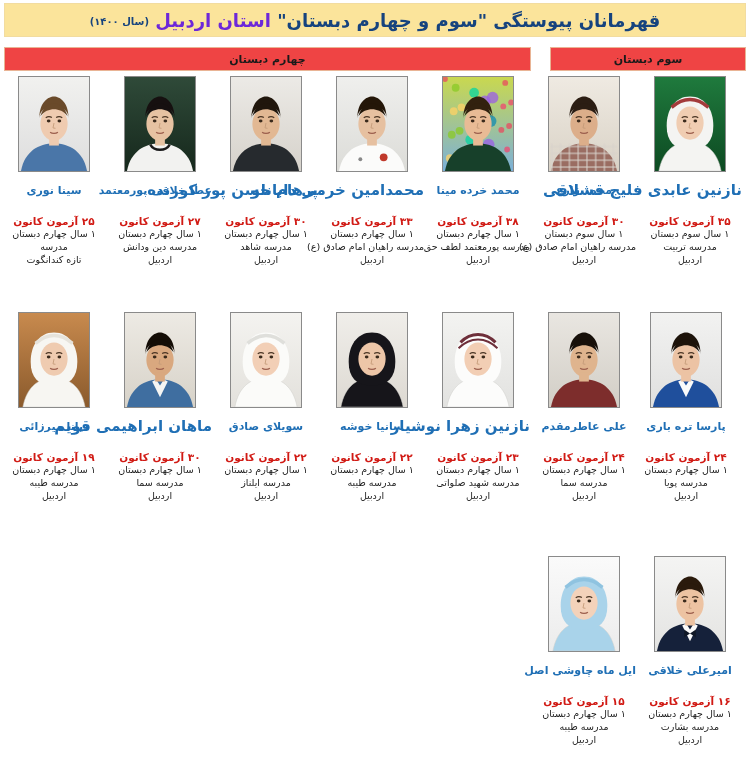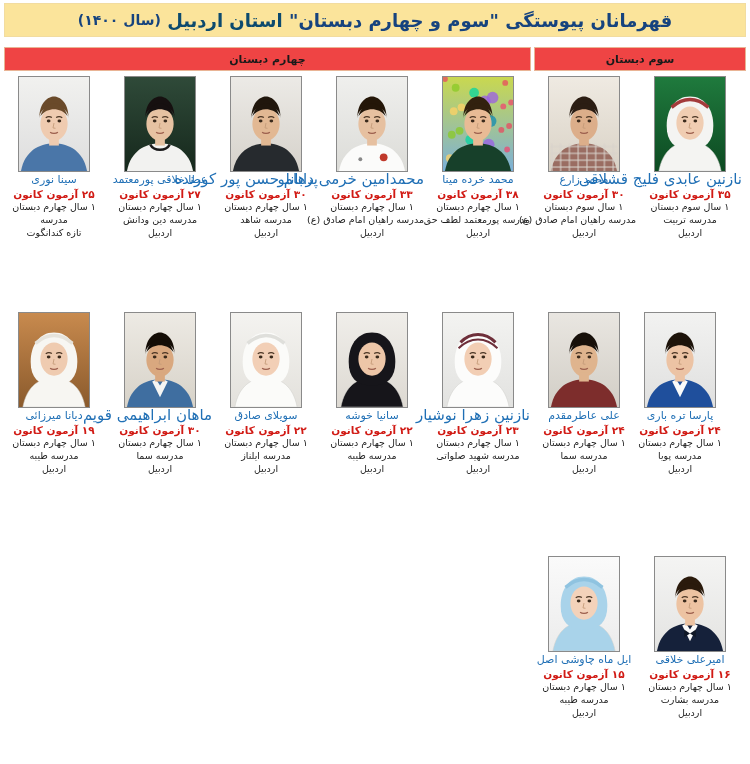--- a/index.html
+++ b/index.html
@@ -37,24 +37,24 @@
     justify-content: center;
     box-sizing: border-box;
   }
   .title-text {
     font-size: 18px;
     font-weight: bold;
     white-space: nowrap;
     letter-spacing: 0px;
   }
   .t-blue { color: #16437e; }
-  .t-red  { color: #0c4a6e; }
+  .t-red  { color: #6d28d9; }
   .t-year {
     color: #16437e;
-    font-size: 14px;
+    font-size: 10px;
     font-weight: bold;
     vertical-align: 2px;
   }
 
   
   .header-band {
     position: absolute;
     top: 47px;
     right: 4px;
     left: 4px;
@@ -67,21 +67,21 @@
     background: #ef4444;
     border: 1px solid #e9b495;
     box-sizing: border-box;
     display: flex;
     align-items: center;
     justify-content: center;
     color: #1a1a1a;
     font-size: 11px;
     font-weight: bold;
   }
-  .hdr-grade3 { right: 0; width: 212px; }
+  .hdr-grade3 { right: 0; width: 196px; }
   .hdr-grade4 { right: 215px; left: 0; }
 
   
   .row {
     position: absolute;
     right: 0;
     left: 0;
     height: 235px;
   }
   .row-1 { top: 76px; }
@@ -103,31 +103,31 @@
     box-sizing: border-box;
     position: relative;
     overflow: hidden;
     display: block;
   }
   .photo svg { display: block; width: 100%; height: 100%; }
 
   .c-name {
     color: #1f6fb5;
     font-size: 11px;
-    font-weight: normal;
-    margin-top: 1px;
+    font-weight: bold;
+    margin-top: 12px;
     line-height: 13px;
     white-space: nowrap;
   }
   .c-name.small { font-size: 15px; text-align: right; }
   .c-exams {
     color: #d11a14;
     font-size: 10.5px;
     font-weight: bold;
-    margin-top: 2px;
+    margin-top: 18px;
     line-height: 12px;
     white-space: nowrap;
   }
   .c-line {
     color: #1b1b1b;
     font-size: 9.5px;
     line-height: 12px;
     margin-top: 1px;
     white-space: nowrap;
   }
@@ -394,21 +394,21 @@
           </svg>
         </div>
         <div class="c-name">سینا نوری</div>
         <div class="c-exams">۲۵ آزمون کانون</div>
         <div class="c-line first">۱ سال چهارم دبستان</div>
         <div class="c-line">مدرسه</div>
         <div class="c-line">تازه کندانگوت</div>
       </div>
     </div>
   <div class="row row-2">
-      <div class="card" style="right: 18px;">
+      <div class="card" style="right: 12px;">
         <div class="photo">
           <svg viewBox="0 0 72 96" preserveAspectRatio="none" xmlns="http://www.w3.org/2000/svg">
             <defs>
               <linearGradient id="g7" x1="0" y1="0" x2="0" y2="1">
       <stop offset="0%" stop-color="#f2f2f1"></stop>
                 <stop offset="100%" stop-color="#e0e0df"></stop>
     </linearGradient>
             </defs>
     <rect x="0" y="0" width="72" height="96" fill="url(#g7)"></rect>
             <path d="M2 96 C6 76 20 68 36 68 C52 68 66 76 70 96 Z" fill="#1f4f9c"></path>

